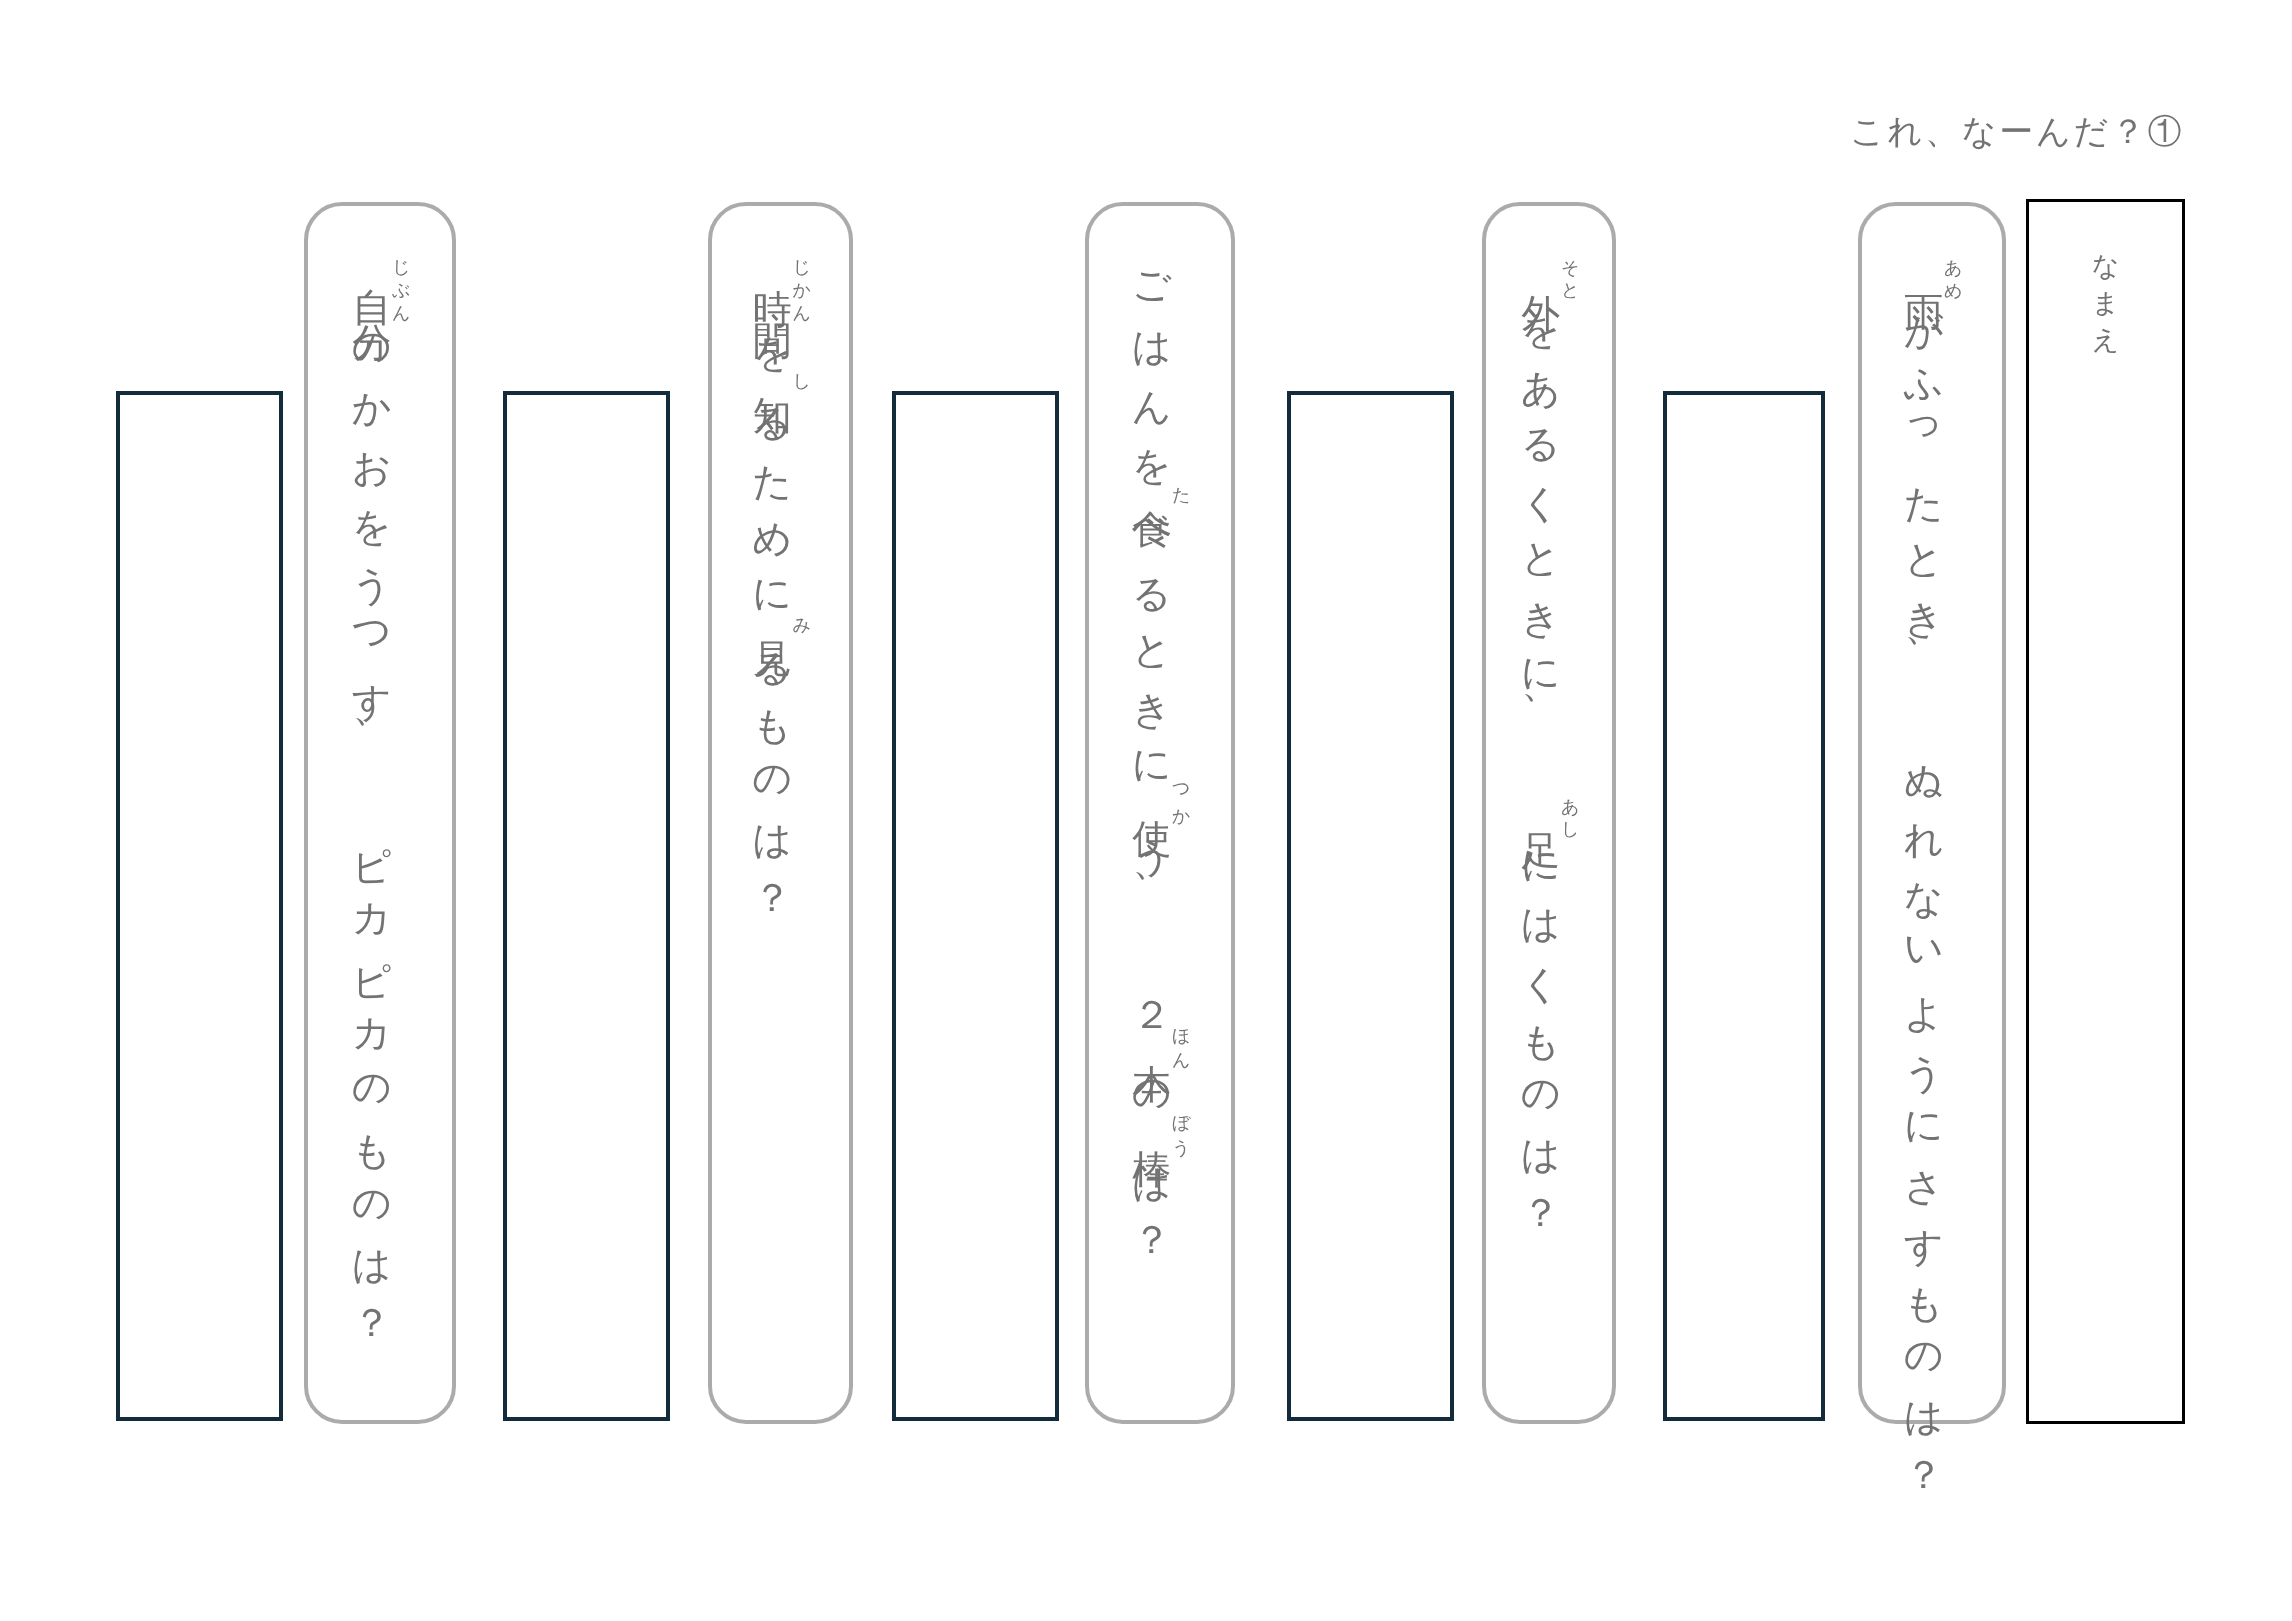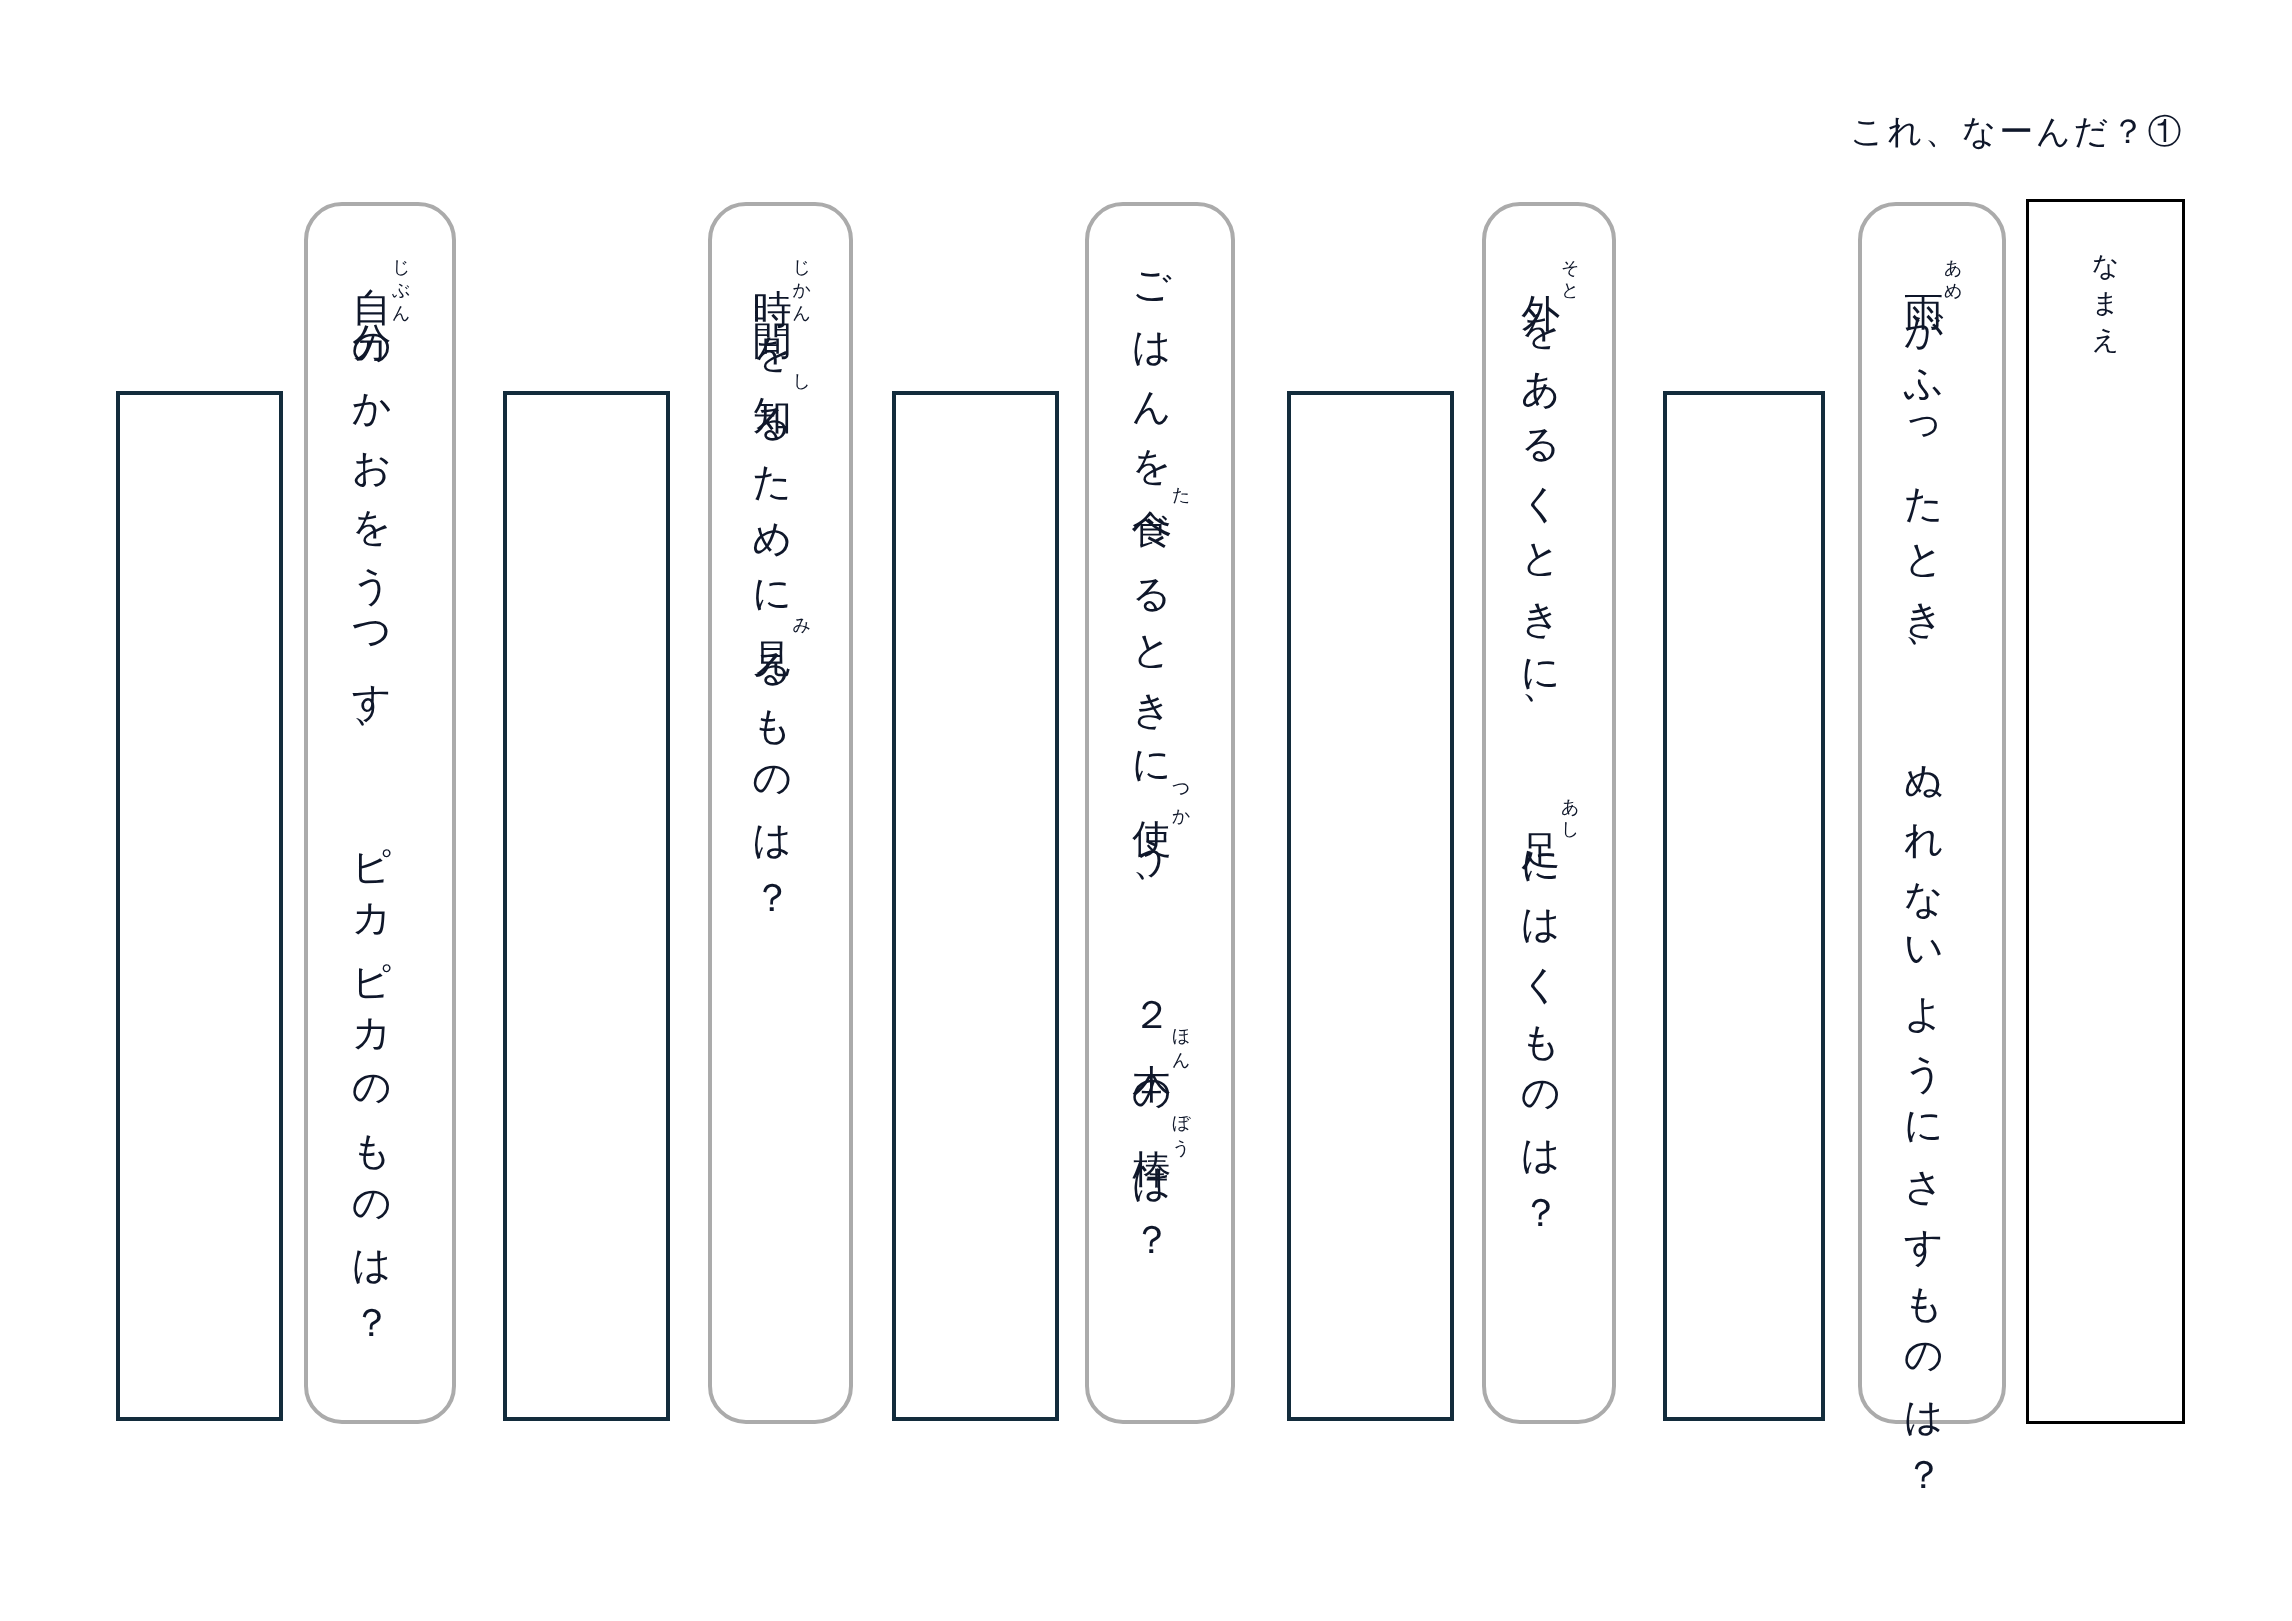--- a/index.html
+++ b/index.html
@@ -6,21 +6,21 @@
     margin: 0;
     padding: 0;
     background: #ffffff;
   }
   #page {
     position: relative;
     width: 2293px;
     height: 1622px;
     background: #ffffff;
     font-family: "Liberation Sans", sans-serif;
-    color: #0f172a;
+    color: #737373;
     overflow: hidden;
   }
   .title {
     position: absolute;
     top: 109px;
     left: 1850px;
     font-size: 34px;
     letter-spacing: 2.7px;
     white-space: nowrap;
   }

